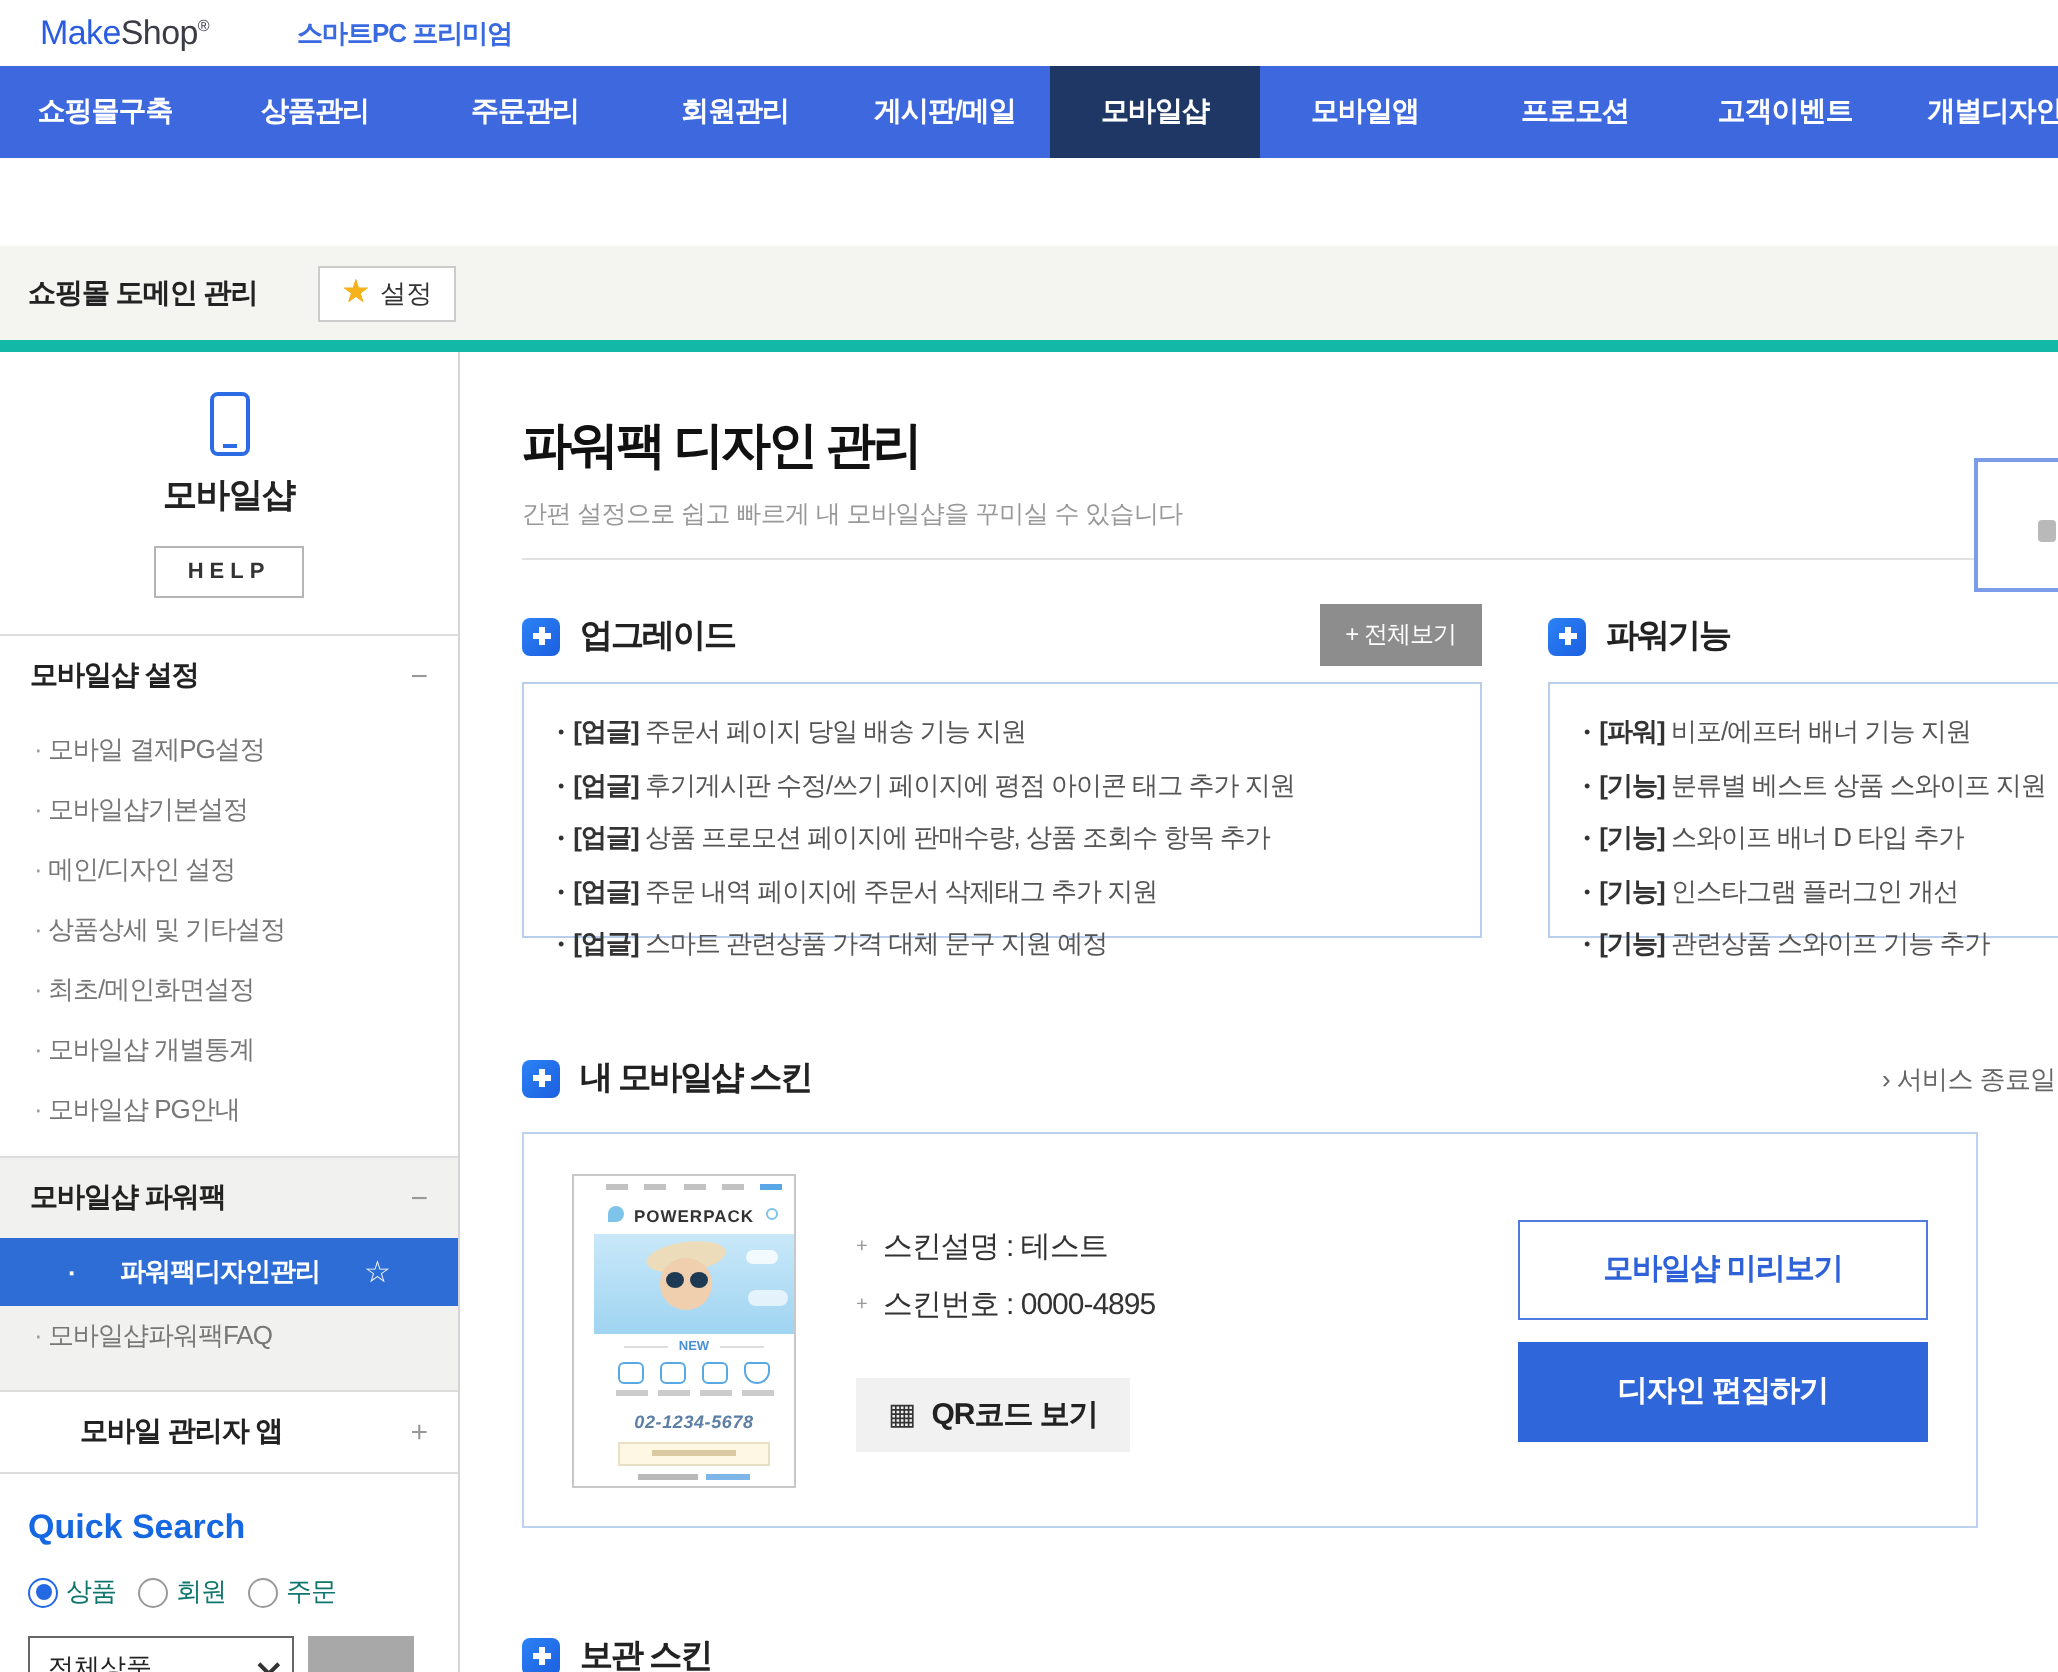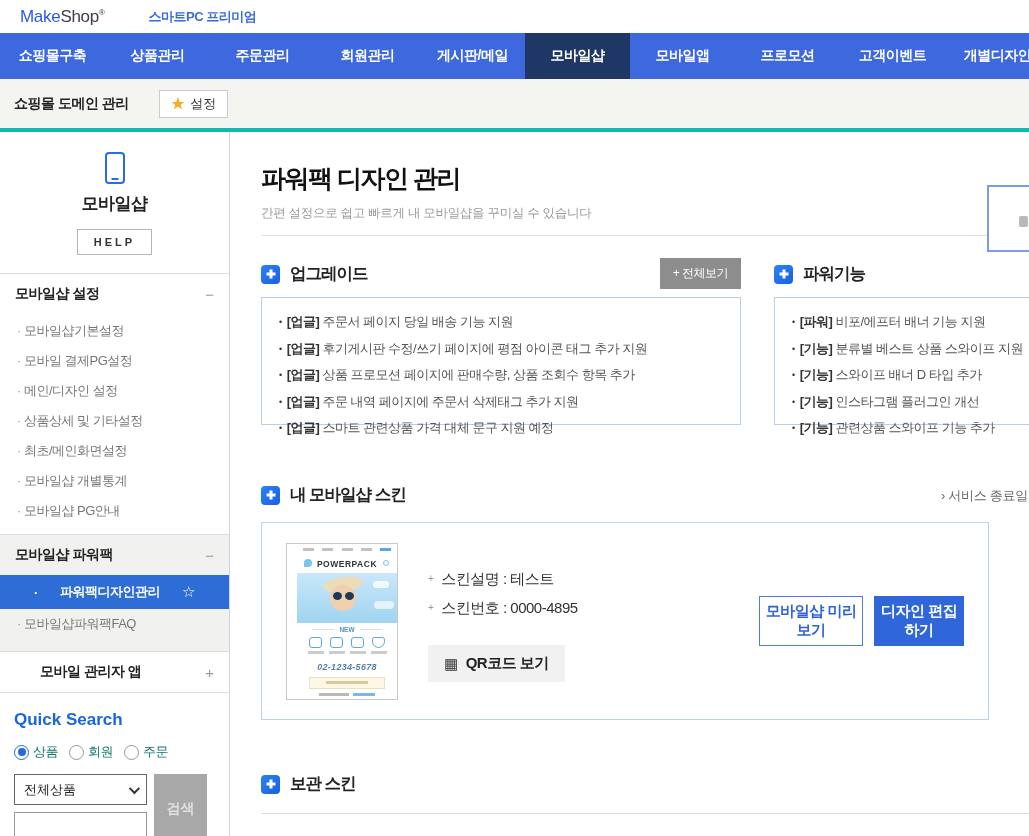--- a/index.html
+++ b/index.html
@@ -13,22 +13,22 @@
   .logo sup { font-size:8px; color:#3c3c46; }
   .premium { margin-left:44px; color:#3a6ae0; font-weight:bold; font-size:13px; letter-spacing:-0.5px; }
 
   
   .navbar { height:46px; background:#3d68de; display:flex; }
   .nav-item { flex:0 0 105px; display:flex; align-items:center; justify-content:center;
               color:#fff; font-size:14px; font-weight:bold; letter-spacing:-0.5px; cursor:pointer; }
   .nav-item.active { background:#1e3765; }
 
   
-  .subbar { height:53px; background:#f4f4f1; border-bottom:4px solid #14b8a6; display:flex;
-            align-items:center; padding:0 14px; }
+  .subbar { height:53px; background:#f4f4f1; border-bottom:6px solid #14b8a6; display:flex;
+            align-items:center; padding:0 14px;margin-top:44px; }
   .sub-title { font-size:14px; font-weight:bold; color:#222; letter-spacing:-0.5px; }
   .set-btn { margin-left:30px; display:flex; align-items:center; gap:5px; background:#fff;
              border:1px solid #ccc; padding:4px 11px; font-size:13px; color:#333; cursor:pointer; }
   .star-gold { color:#f6b21b; font-size:16px; line-height:1; text-shadow:0 0 0 #e49b00; }
 
   
   .bodyrow { display:flex; height:704px; }
   .sidebar { width:230px; flex:none; border-right:1px solid #d5d5d5; background:#fff; }
   .main { flex:1; position:relative; padding-left:31px; }
 
@@ -134,21 +134,21 @@
   .p-line i { display:block; height:3px; background:#b9b9b9; }
   .p-line i.blue { background:#7fb6e8; }
 
   .skin-info { margin-left:30px; }
   .skin-line { font-size:15px; color:#333; margin:10px 0; letter-spacing:-0.5px; }
   .skin-line::before { content:"+"; color:#999; font-size:10px; margin-right:8px; vertical-align:2px; }
   .qr-btn { margin-top:17px; background:#f1f1f1; display:inline-flex; align-items:center; gap:8px;
             padding:9px 16px; font-size:15px; font-weight:bold; color:#222; border:none; cursor:pointer; letter-spacing:-0.5px; }
   .qr-ic { font-size:15px; line-height:1; color:#333; font-weight:normal; }
 
-  .skin-btns { margin-left:auto; display:flex; flex-direction:row; gap:11px; width:205px; }
+  .skin-btns { margin-left:auto; display:flex; flex-direction:column; gap:11px; width:205px; }
   .btn-outline { height:50px; border:1px solid #4f7ae0; background:#fff; color:#2f62d8;
                  font-weight:bold; font-size:15px; cursor:pointer; letter-spacing:-0.5px; }
   .btn-fill { height:50px; background:#2f66d9; color:#fff; font-weight:bold; font-size:15px;
               border:none; cursor:pointer; letter-spacing:-0.5px; }
 
   .stored { margin-top:50px; }
   .stored-divider { margin-top:15px; border-top:1px solid #ddd; }
 </style>
 </head>
 <body>
@@ -188,22 +188,22 @@
         <div class="phone-ic"></div>
         <div class="side-title">모바일샵</div>
         <div class="help-btn">HELP</div>
       </div>
 
       <div class="side-sec">
         <span class="lbl">모바일샵 설정</span>
         <span class="tgl">−</span>
       </div>
       <div class="side-items">
+        <div class="side-item">모바일 결제PG설정</div>
         <div class="side-item">모바일샵기본설정</div>
-        <div class="side-item">모바일 결제PG설정</div>
         <div class="side-item">메인/디자인 설정</div>
         <div class="side-item">상품상세 및 기타설정</div>
         <div class="side-item">최초/메인화면설정</div>
         <div class="side-item">모바일샵 개별통계</div>
         <div class="side-item">모바일샵 PG안내</div>
       </div>
 
       <div class="pp-block" style="border-top:1px solid #ddd;">
         <div class="side-sec" style="border-top:none;">
           <span class="lbl">모바일샵 파워팩</span>

